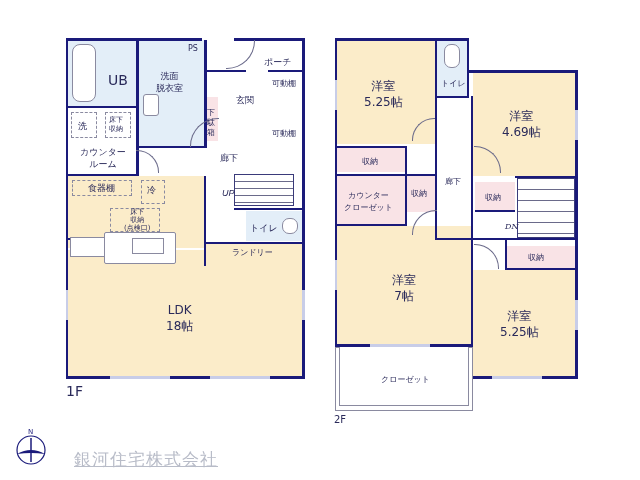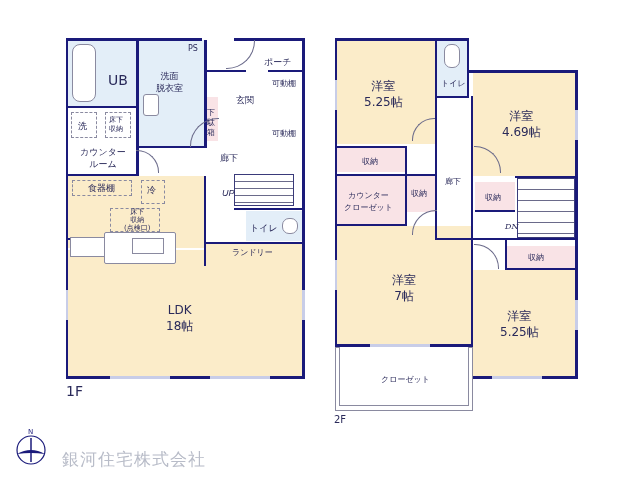--- a/index.html
+++ b/index.html
@@ -212,13 +212,13 @@
 </div>
 
 <div class="abs" style="left:14px;top:432px;width:34px;height:34px;">
   <svg width="34" height="34" viewBox="0 0 34 34">
     <circle cx="17" cy="18" r="14" fill="none" stroke="#1a1a7a" stroke-width="1.2"></circle>
     <line x1="17" y1="6" x2="17" y2="30" stroke="#1a1a7a" stroke-width="1.5"></line>
     <path d="M3 22 Q17 14 31 22 Q17 20 3 22 Z" fill="#1a1a7a"></path>
   </svg>
   <span class="abs" style="left:14px;top:-4px;font-size:7px;color:#1a1a7a;">N</span>
 </div>
-<div class="abs logo-text" style="left:62px;top:448px;">銀河住宅株式会社</div>
+<div class="abs logo-text" style="left:74px;top:448px;text-decoration:underline;">銀河住宅株式会社</div>
 
 </body></html>

